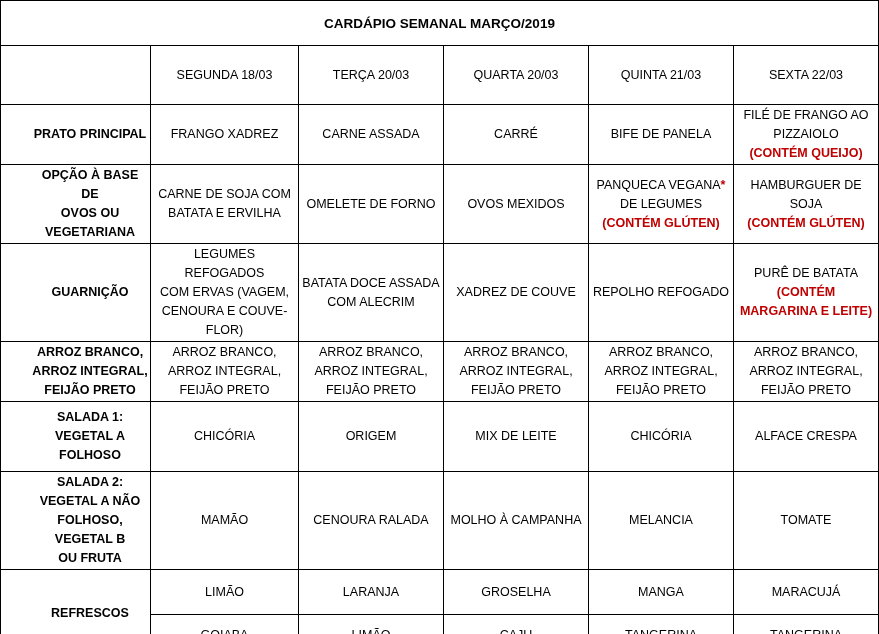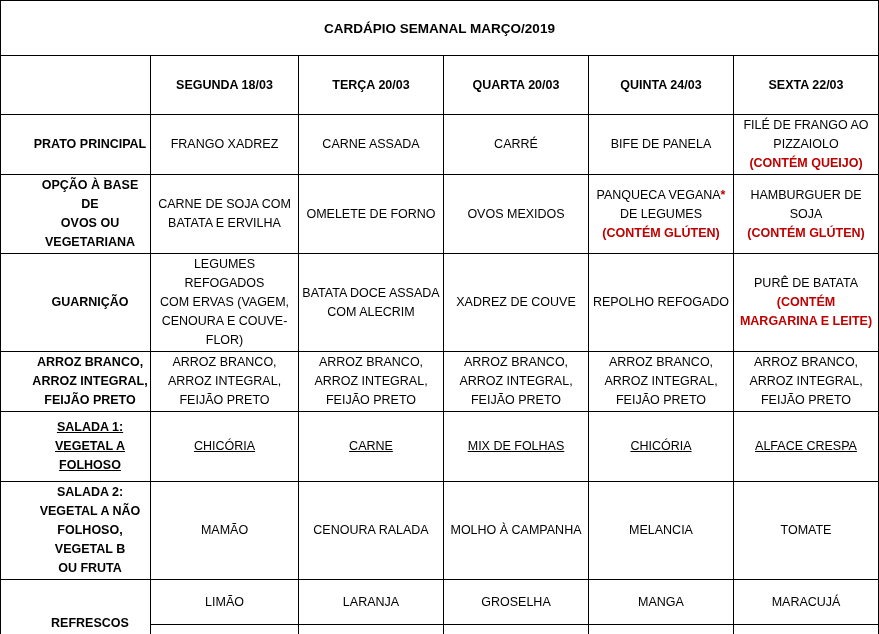--- a/index.html
+++ b/index.html
@@ -18,21 +18,21 @@
   }
   td {
     border: 1px solid #000000;
     text-align: center;
     vertical-align: middle;
     font-size: 12.5px;
     padding: 1px 2px;
   }
   .line { line-height: 19px; }
   tr.title-row td { font-weight: bold; font-size: 13.5px; border-bottom: 1px solid #000; }
-  tr.hdr td { font-weight: bold; }
+  tr.hdr td { font-weight: normal; }
   td.label { font-weight: bold; padding-left: 31px; }
   .red { color: var(--allergen-red, #C00000); }
   .bold { font-weight: bold; margin-top: 18px; }
   .footnote {
     color: var(--allergen-red, #C00000);
     font-weight: bold;
     font-size: 13px;
     padding: 4px 0 0 4px;
     white-space: nowrap;
   }
@@ -44,38 +44,38 @@
   <table class="menu">
     <colgroup>
       <col style="width:150px">
       <col style="width:148px">
       <col style="width:145px">
       <col style="width:145px">
       <col style="width:145px">
       <col style="width:145px">
     </colgroup>
     <tbody id="menu-body">
-      <tr class="title-row" style="height:55px">
+      <tr class="title-row" style="height:45px">
         <td colspan="6">
           <span>CARDÁPIO SEMANAL MARÇO/2019</span>
         </td>
       </tr>
     <tr class="hdr" style="height: 59px;">
           <td></td>
           <td>
             <div class="line">SEGUNDA  18/03</div>
           </td>
           <td>
             <div class="line">TERÇA 20/03</div>
           </td>
           <td>
             <div class="line">QUARTA 20/03</div>
           </td>
           <td>
-            <div class="line">QUINTA 24/03</div>
+            <div class="line">QUINTA 21/03</div>
           </td>
           <td>
             <div class="line">SEXTA 22/03</div>
           </td>
         </tr>
         <tr style="height: 60px;">
           <td class="label">
             <div class="line"><span>PRATO PRINCIPAL</span></div>
           </td>
           <td>
@@ -174,33 +174,33 @@
             <div class="line"><span>ARROZ BRANCO,</span></div>
             <div class="line"><span>ARROZ INTEGRAL,</span></div>
             <div class="line"><span>FEIJÃO PRETO</span></div>
           </td>
           <td>
             <div class="line"><span>ARROZ BRANCO,</span></div>
             <div class="line"><span>ARROZ INTEGRAL,</span></div>
             <div class="line"><span>FEIJÃO PRETO</span></div>
           </td>
         </tr>
-        <tr style="height: 70px; text-decoration: underline;">
+        <tr style="height: 70px;">
           <td class="label">
             <div class="line"><span>SALADA 1:</span></div>
             <div class="line"><span>VEGETAL A FOLHOSO</span></div>
           </td>
           <td>
             <div class="line"><span>CHICÓRIA</span></div>
           </td>
           <td>
-            <div class="line"><span>CARNE</span></div>
-          </td>
-          <td>
-            <div class="line"><span>MIX DE FOLHAS</span></div>
+            <div class="line"><span>ORIGEM</span></div>
+          </td>
+          <td>
+            <div class="line"><span>MIX DE LEITE</span></div>
           </td>
           <td>
             <div class="line"><span>CHICÓRIA</span></div>
           </td>
           <td>
             <div class="line"><span>ALFACE CRESPA</span></div>
           </td>
         </tr>
         <tr style="height: 82px;">
           <td class="label">

